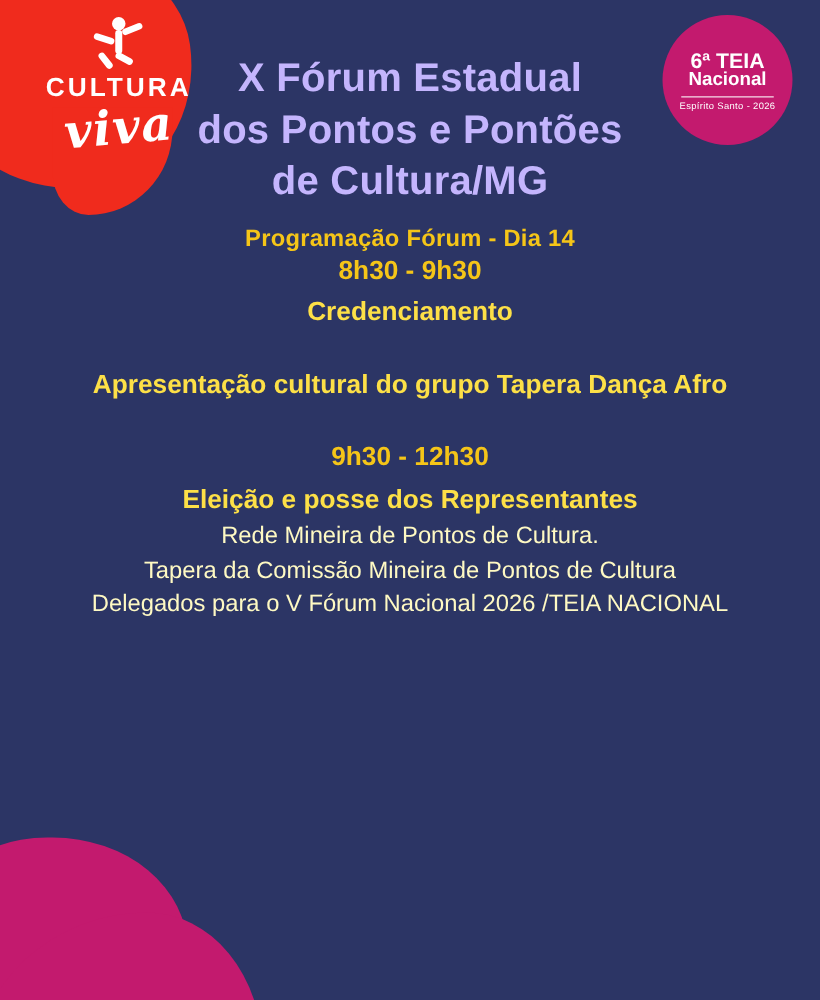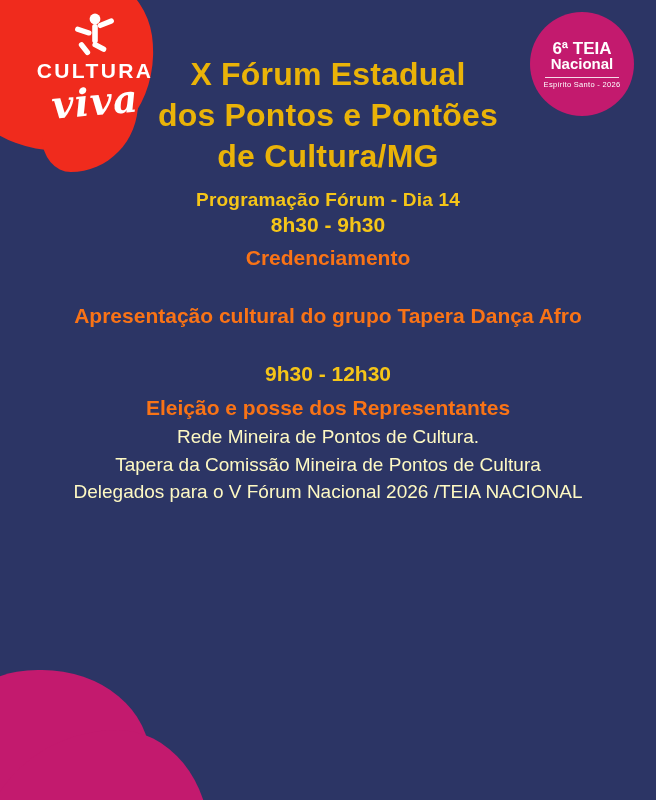--- a/index.html
+++ b/index.html
@@ -130,52 +130,52 @@
   }
 
   
   .header {
     position: relative;
     z-index: 3;
     padding: 42px 70px 0 70px;
     text-align: center;
   }
   .title {
-    color: #eab308;
+    color: #c4b5fd;
     font-size: 32px;
     font-weight: bold;
     line-height: 1.28;
-    margin: 12px;
+    margin: 0;
     letter-spacing: .2px;
   }
   .subtitle {
     color: #f5c518;
     font-size: 19px;
     font-weight: bold;
-    margin-top: 0;
+    margin-top: 16px;
     letter-spacing: .2px;
   }
 
   
   .schedule {
     position: relative;
     z-index: 3;
     text-align: center;
     padding: 0 26px;
   }
   .block { margin-bottom: 30px; }
   .block:last-child { margin-bottom: 0; }
   .slot-time {
     color: #f5c518;
     font-size: 21px;
     font-weight: bold;
     line-height: 1.3;
   }
   .slot-head {
-    color: #f97316;
+    color: #fde047;
     font-size: 21px;
     font-weight: bold;
     line-height: 1.34;
     margin-top: 6px;
   }
   .slot-line {
     color: #fef9c3;
     font-size: 19px;
     line-height: 1.36;
     margin-top: 2px;

